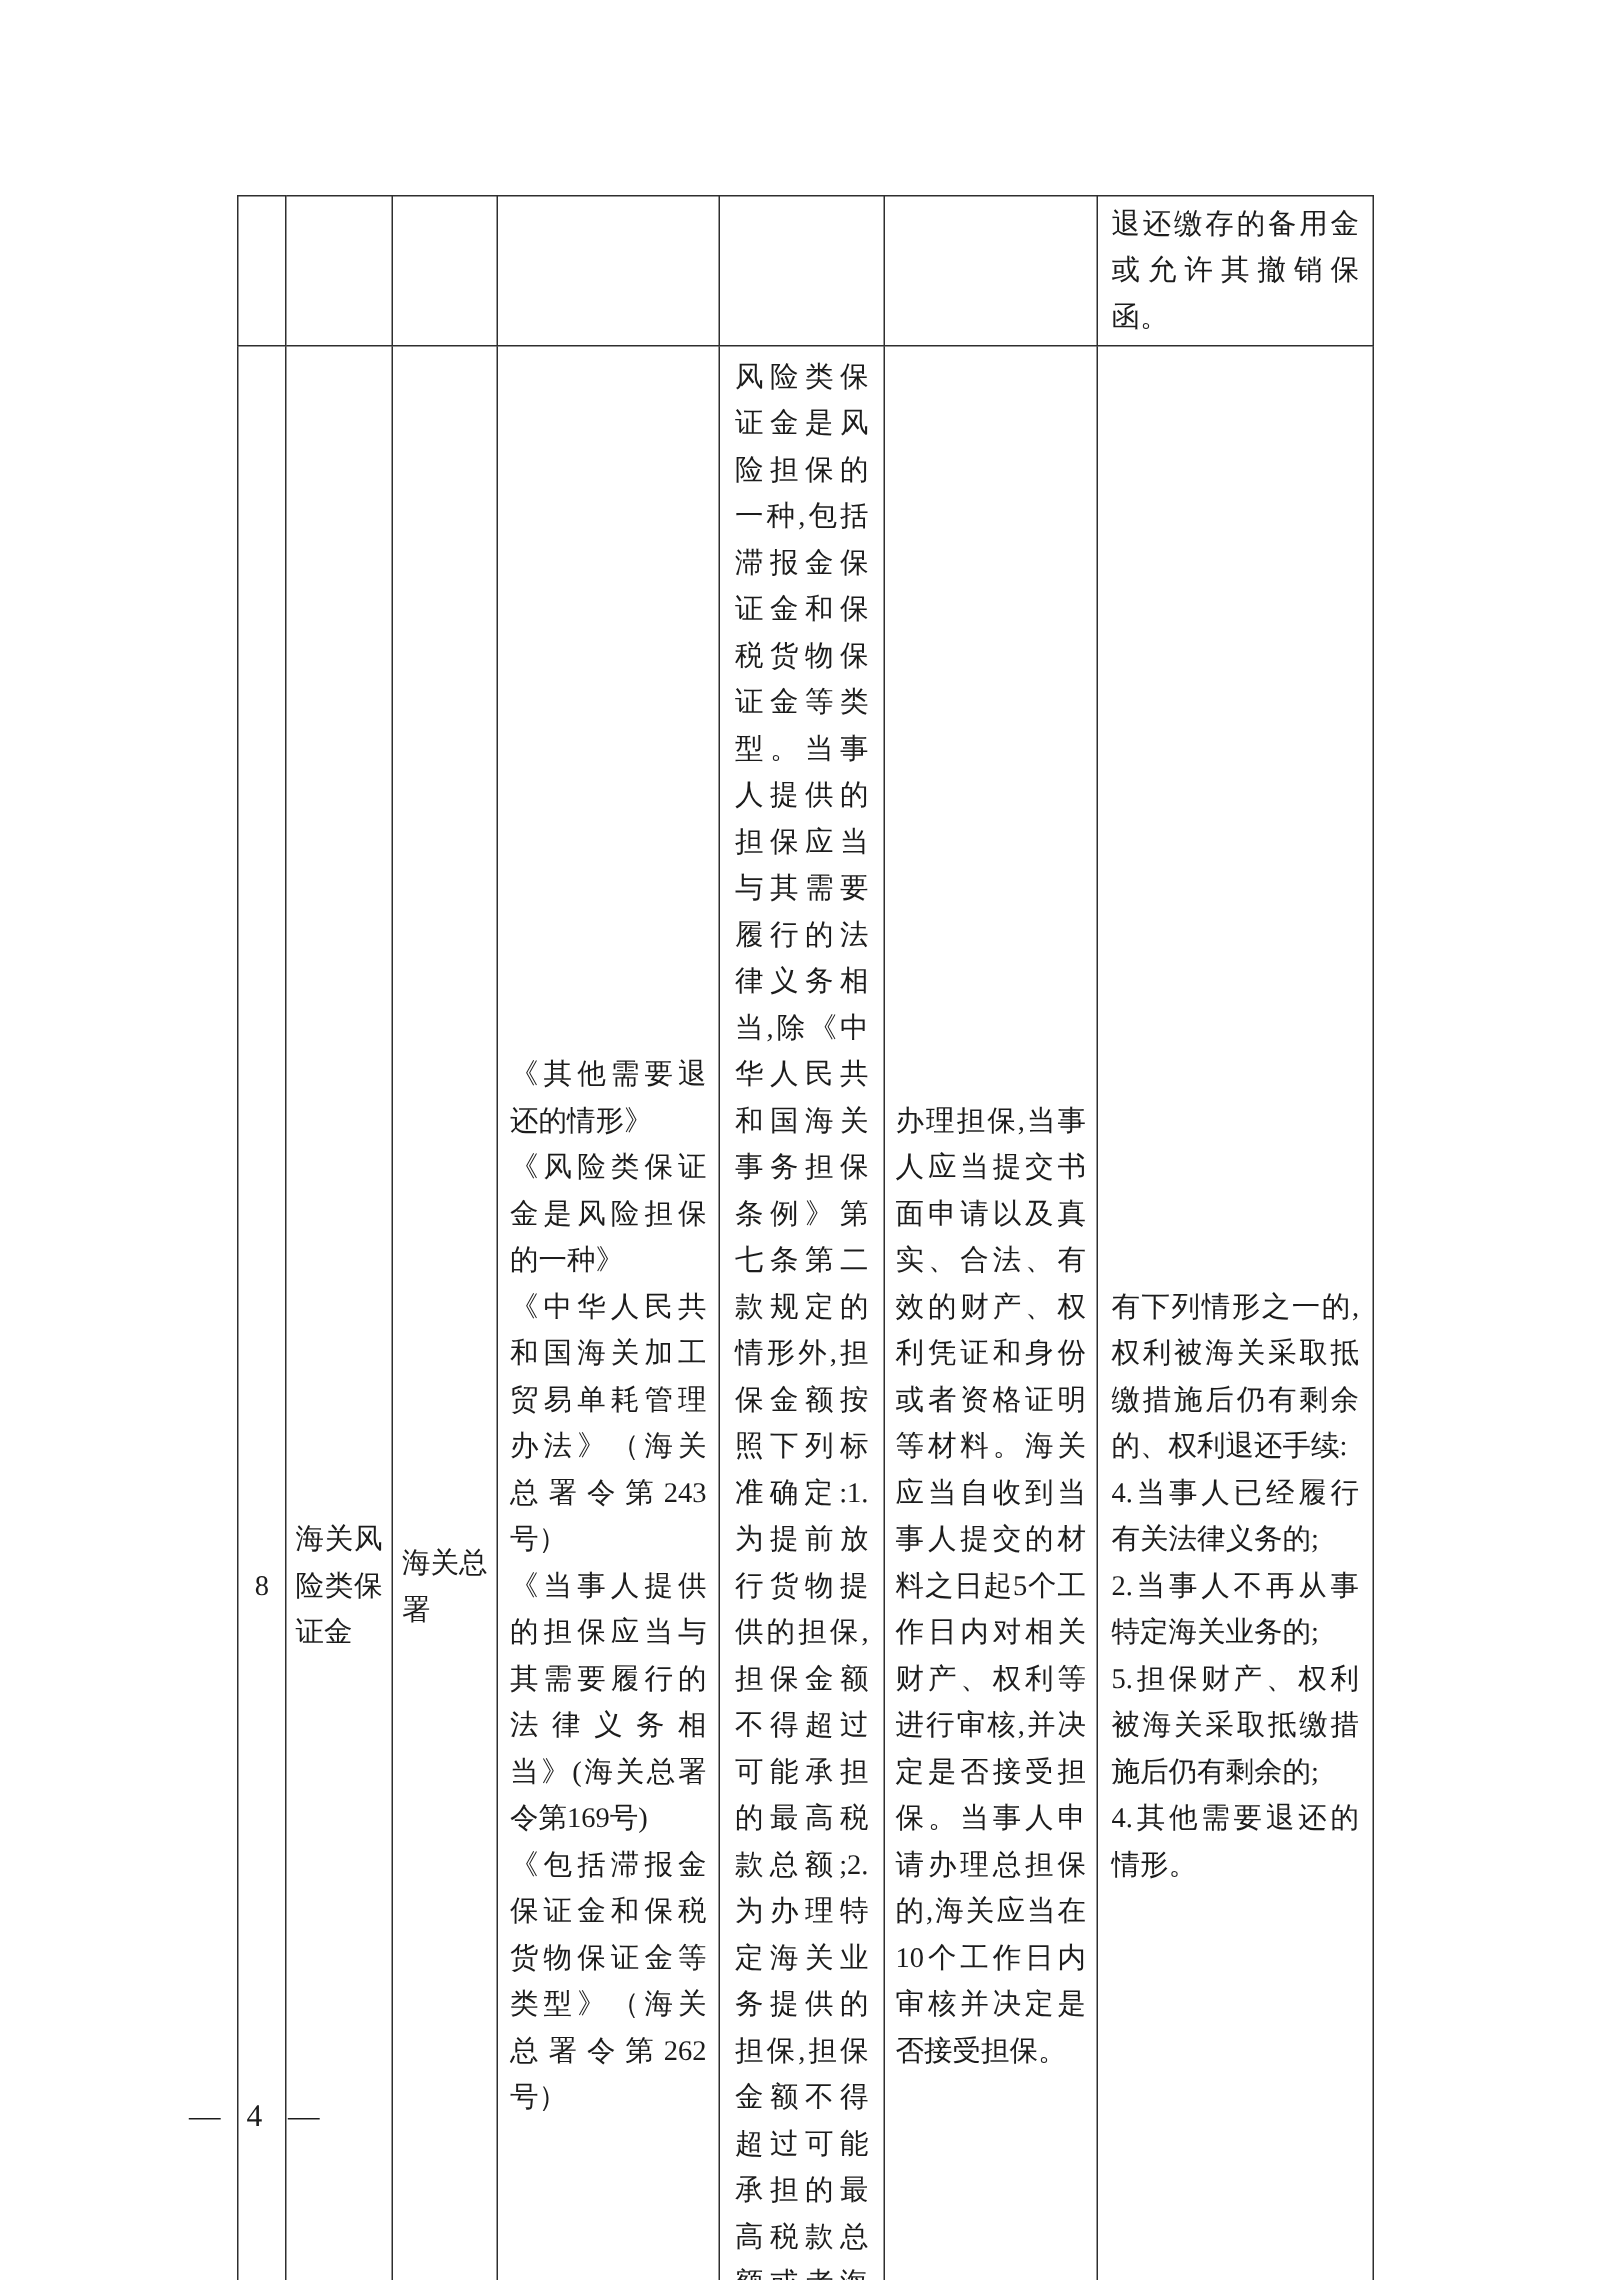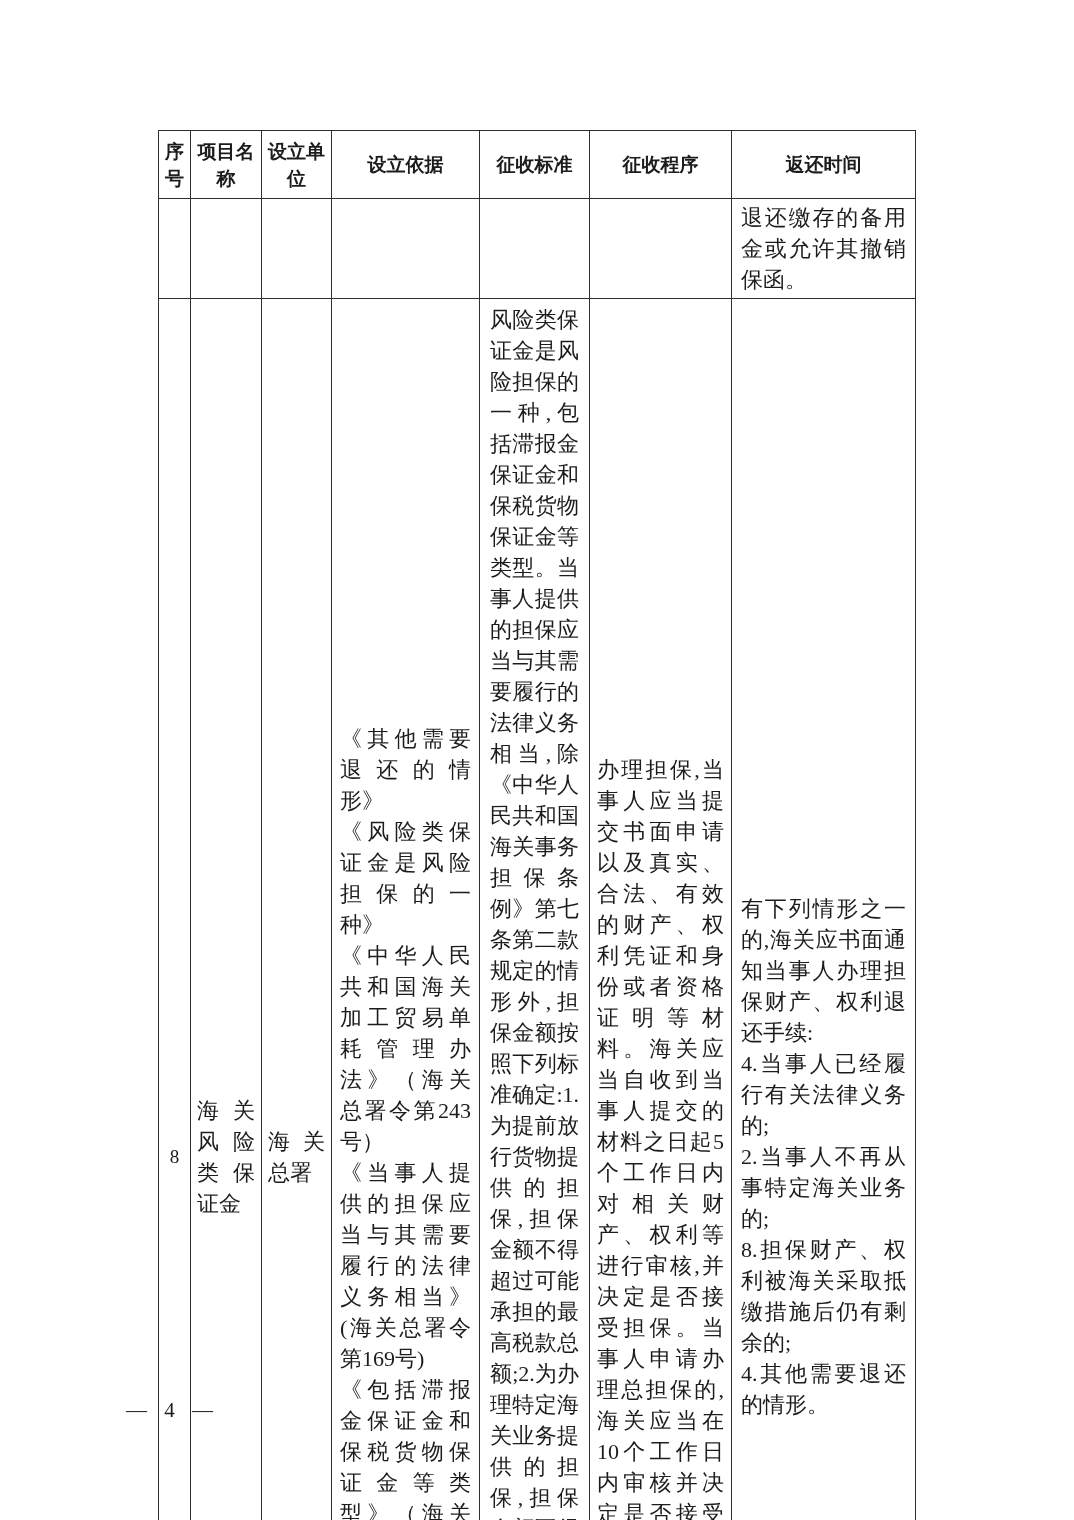--- a/index.html
+++ b/index.html
@@ -13,21 +13,21 @@
   .doc-page { position: absolute; inset: 0; background: #ffffff; }
 
   table.fee-table {
     position: absolute; left: 158px; top: 130px;
     width: 757px; height: 1243px;
     border-collapse: collapse; table-layout: fixed;
   }
   .fee-table td, .fee-table th {
     border: 1px solid #2e2e2e;
     vertical-align: middle;
-    font-size: 22px;
+    font-size: 19px;
     line-height: 31px;
     text-align: justify;
     text-justify: inter-character;
   }
   .fee-table th {
     font-family: "Liberation Sans", sans-serif;
     font-weight: 600;
     font-size: 19px;
     line-height: 27px;
     text-align: center;
@@ -66,29 +66,20 @@
       <col style="width:32px">
       <col style="width:71px">
       <col style="width:70px">
       <col style="width:148px">
       <col style="width:110px">
       <col style="width:142px">
       <col style="width:184px">
     </colgroup>
 
     <tbody>
-        <tr class="hdr-row">
-      <th>序号</th>
-      <th>项目名称</th>
-      <th>设立单位</th>
-      <th>设立依据</th>
-      <th>征收标准</th>
-      <th>征收程序</th>
-      <th>返还时间</th>
-    </tr>
 
     <tr class="carry-row">
       <td></td>
       <td></td>
       <td></td>
       <td></td>
       <td></td>
       <td></td>
       <td class="cell-return-carry">
         <p class="para">退还缴存的备用金或允许其撤销保函。</p>
@@ -106,24 +97,24 @@
         <p class="para">《当事人提供的担保应当与其需要履行的法律义务相当》(海关总署令第169号)</p>
         <p class="para">《包括滞报金保证金和保税货物保证金等类型》（海关总署令第262号）</p>
       </td>
       <td class="cell-standard">
         <p class="para">风险类保证金是风险担保的一种,包括滞报金保证金和保税货物保证金等类型。当事人提供的担保应当与其需要履行的法律义务相当,除《中华人民共和国海关事务担保条例》第七条第二款规定的情形外,担保金额按照下列标准确定:1.为提前放行货物提供的担保,担保金额不得超过可能承担的最高税款总额;2.为办理特定海关业务提供的担保,担保金额不得超过可能承担的最高税款总额或者海关总署规定的金额;3.因有明显的转移、藏匿应税货物以及其他财产迹象被责令提供的担保,担</p>
       </td>
       <td class="cell-procedure">
         <p class="para">办理担保,当事人应当提交书面申请以及真实、合法、有效的财产、权利凭证和身份或者资格证明等材料。海关应当自收到当事人提交的材料之日起5个工作日内对相关财产、权利等进行审核,并决定是否接受担保。当事人申请办理总担保的,海关应当在10个工作日内审核并决定是否接受担保。</p>
       </td>
       <td class="cell-return">
-        <p class="para">有下列情形之一的,海关应书面通知当事人办理担保财产、权利退还手续:</p>
+        <p class="para">有下列情形之一的,权利被海关采取抵缴措施后仍有剩余的、权利退还手续:</p>
         <p class="para">4.当事人已经履行有关法律义务的;</p>
         <p class="para">2.当事人不再从事特定海关业务的;</p>
-        <p class="para">8.担保财产、权利被海关采取抵缴措施后仍有剩余的;</p>
+        <p class="para">5.担保财产、权利被海关采取抵缴措施后仍有剩余的;</p>
         <p class="para">4.其他需要退还的情形。</p>
       </td>
     </tr>
   </tbody>
     </table>
 
   <div class="page-number">— 4 —</div>
 
 </div>
 

